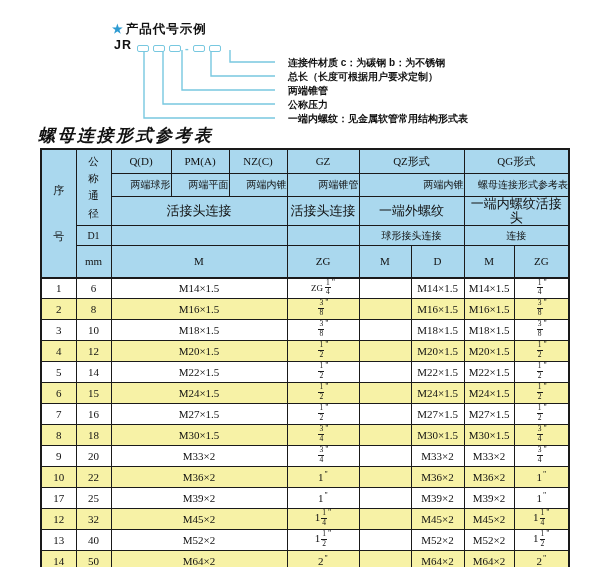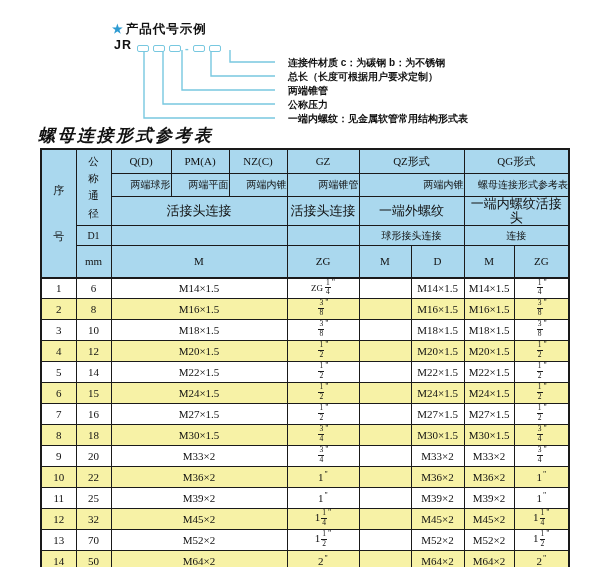--- a/index.html
+++ b/index.html
@@ -279,42 +279,42 @@
         <td>10</td>
         <td>22</td>
         <td colspan="3">M36×2</td>
         <td><span class="whole">1</span><span class="unit">"</span></td>
         <td></td>
         <td>M36×2</td>
         <td>M36×2</td>
         <td><span class="whole">1</span><span class="unit">"</span></td>
       </tr>
       <tr>
-        <td>11</td>
+        <td>17</td>
         <td>25</td>
         <td colspan="3">M39×2</td>
         <td><span class="whole">1</span><span class="unit">"</span></td>
         <td></td>
         <td>M39×2</td>
         <td>M39×2</td>
         <td><span class="whole">1</span><span class="unit">"</span></td>
       </tr>
       <tr>
         <td>12</td>
         <td>32</td>
         <td colspan="3">M45×2</td>
         <td><span class="whole">1</span><span class="frac"><span class="num">1</span><span class="den">4</span></span><span class="unit">"</span></td>
         <td></td>
         <td>M45×2</td>
         <td>M45×2</td>
         <td><span class="whole">1</span><span class="frac"><span class="num">1</span><span class="den">4</span></span><span class="unit">"</span></td>
       </tr>
       <tr>
         <td>13</td>
-        <td>70</td>
+        <td>40</td>
         <td colspan="3">M52×2</td>
         <td><span class="whole">1</span><span class="frac"><span class="num">1</span><span class="den">2</span></span><span class="unit">"</span></td>
         <td></td>
         <td>M52×2</td>
         <td>M52×2</td>
         <td><span class="whole">1</span><span class="frac"><span class="num">1</span><span class="den">2</span></span><span class="unit">"</span></td>
       </tr>
       <tr>
         <td>14</td>
         <td>50</td>

